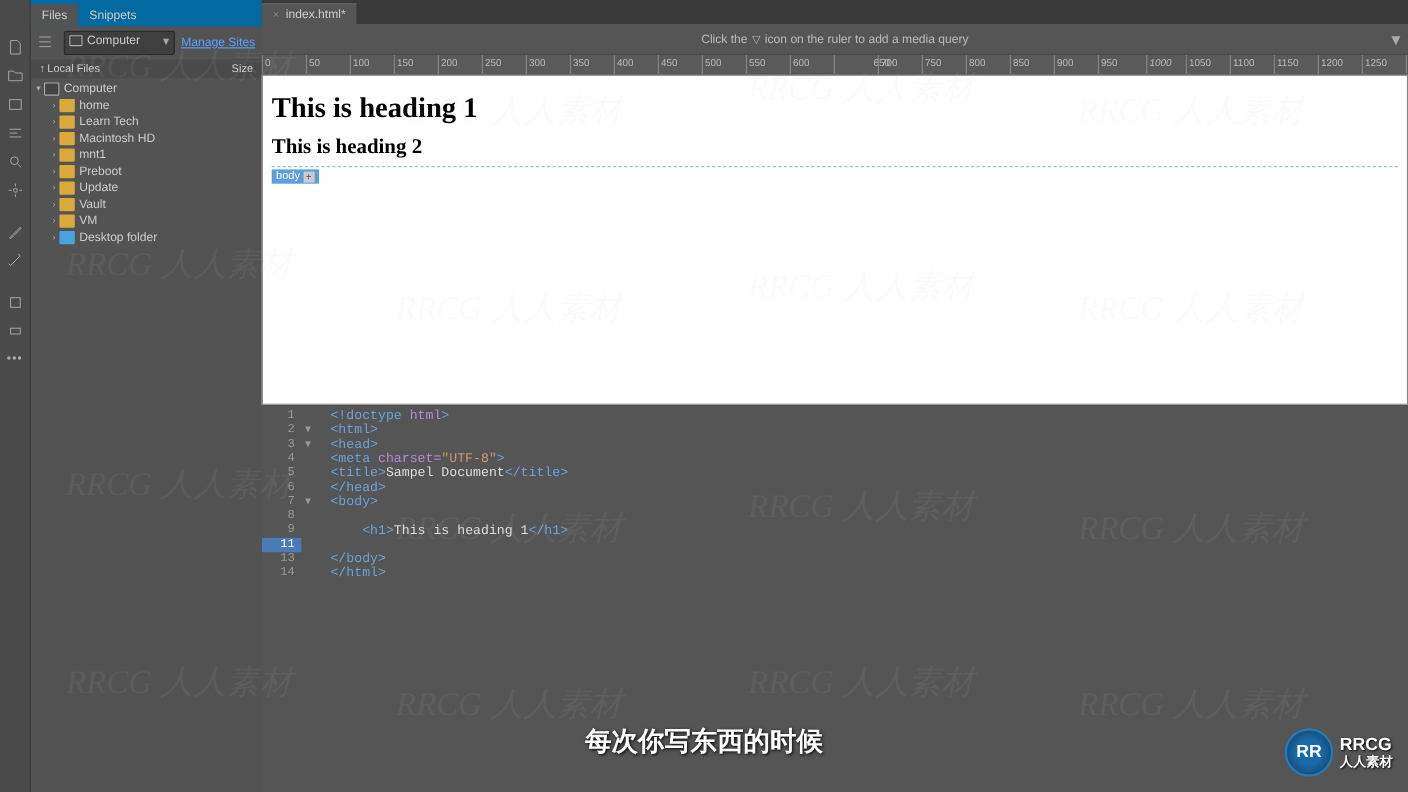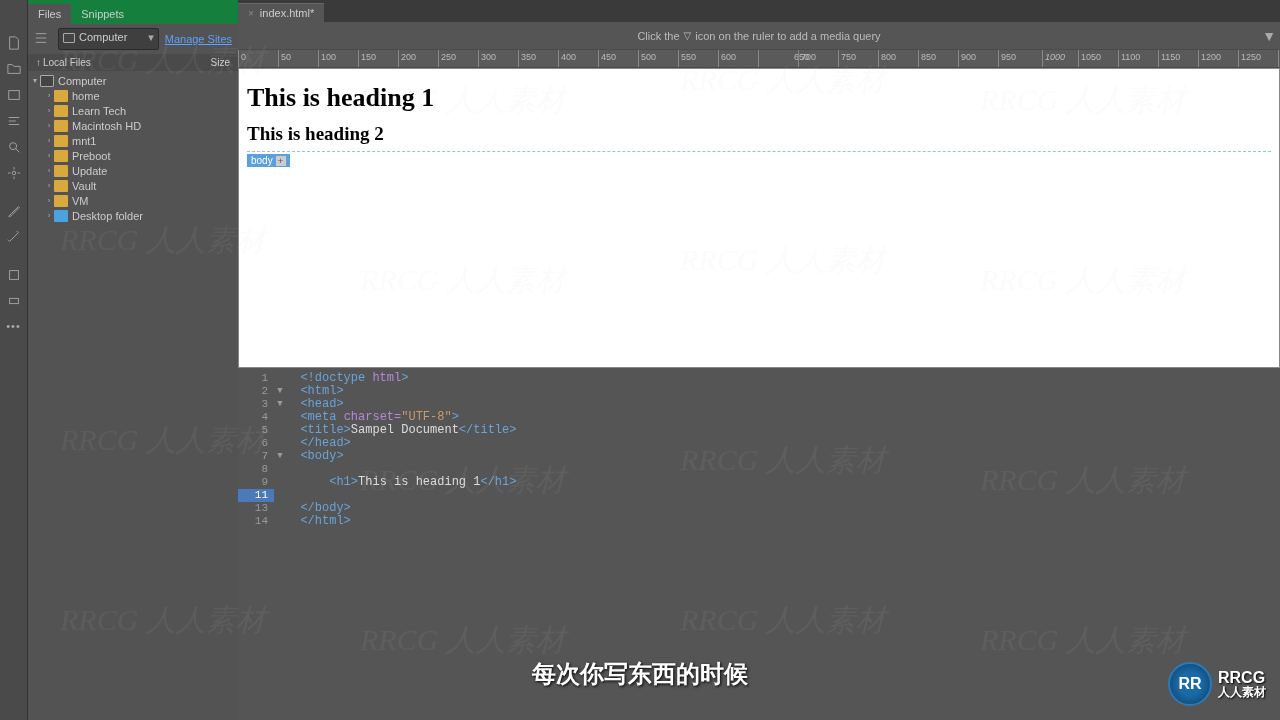--- a/index.html
+++ b/index.html
@@ -7,21 +7,21 @@
 
 .app { display: flex; height: 720px; }
 
 .left-toolbar { width: 28px; background: #4a4a4a; border-right: 1px solid #333; display: flex; flex-direction: column; padding-top: 30px; }
 .left-toolbar .tool { width: 28px; height: 26px; display: flex; align-items: center; justify-content: center; cursor: pointer; }
 .left-toolbar .tool svg { width: 14px; height: 14px; fill: #aaa; }
 .left-toolbar .sep { height: 12px; }
 .left-toolbar .dots { color: #aaa; text-align: center; margin-top: 6px; letter-spacing: 1px; }
 
 .panel { width: 210px; background: #535353; display: flex; flex-direction: column; }
-.panel-tabs { display: flex; background: #15803d; height: 24px; align-items: flex-end; }
+.panel-tabs { display: flex; background: #0369a1; height: 24px; align-items: flex-end; }
 .panel-tab { padding: 4px 10px; font-size: 11px; color: #ccc; cursor: pointer; }
 .panel-tab.active { background: #535353; }
 .panel-top { display: flex; align-items: center; padding: 4px 6px; gap: 6px; }
 .pc-select { background: #3f3f3f; border: 1px solid #2a2a2a; color: #ccc; font-size: 11px; padding: 2px 18px 2px 4px; flex: 1; height: 22px; position: relative; border-radius: 2px; }
 .pc-select::after { content: "▾"; position: absolute; right: 4px; top: 2px; color: #aaa; }
 .pc-select .icon { display: inline-block; width: 12px; height: 10px; vertical-align: middle; margin-right: 4px; }
 .manage-link { color: #5aa0ff; text-decoration: underline; font-size: 11px; cursor: pointer; }
 .panel-head { display: flex; justify-content: space-between; padding: 3px 8px; font-size: 10px; background: #4a4a4a; }
 .panel-head .chev { display: inline-block; margin-right: 2px; }
 

